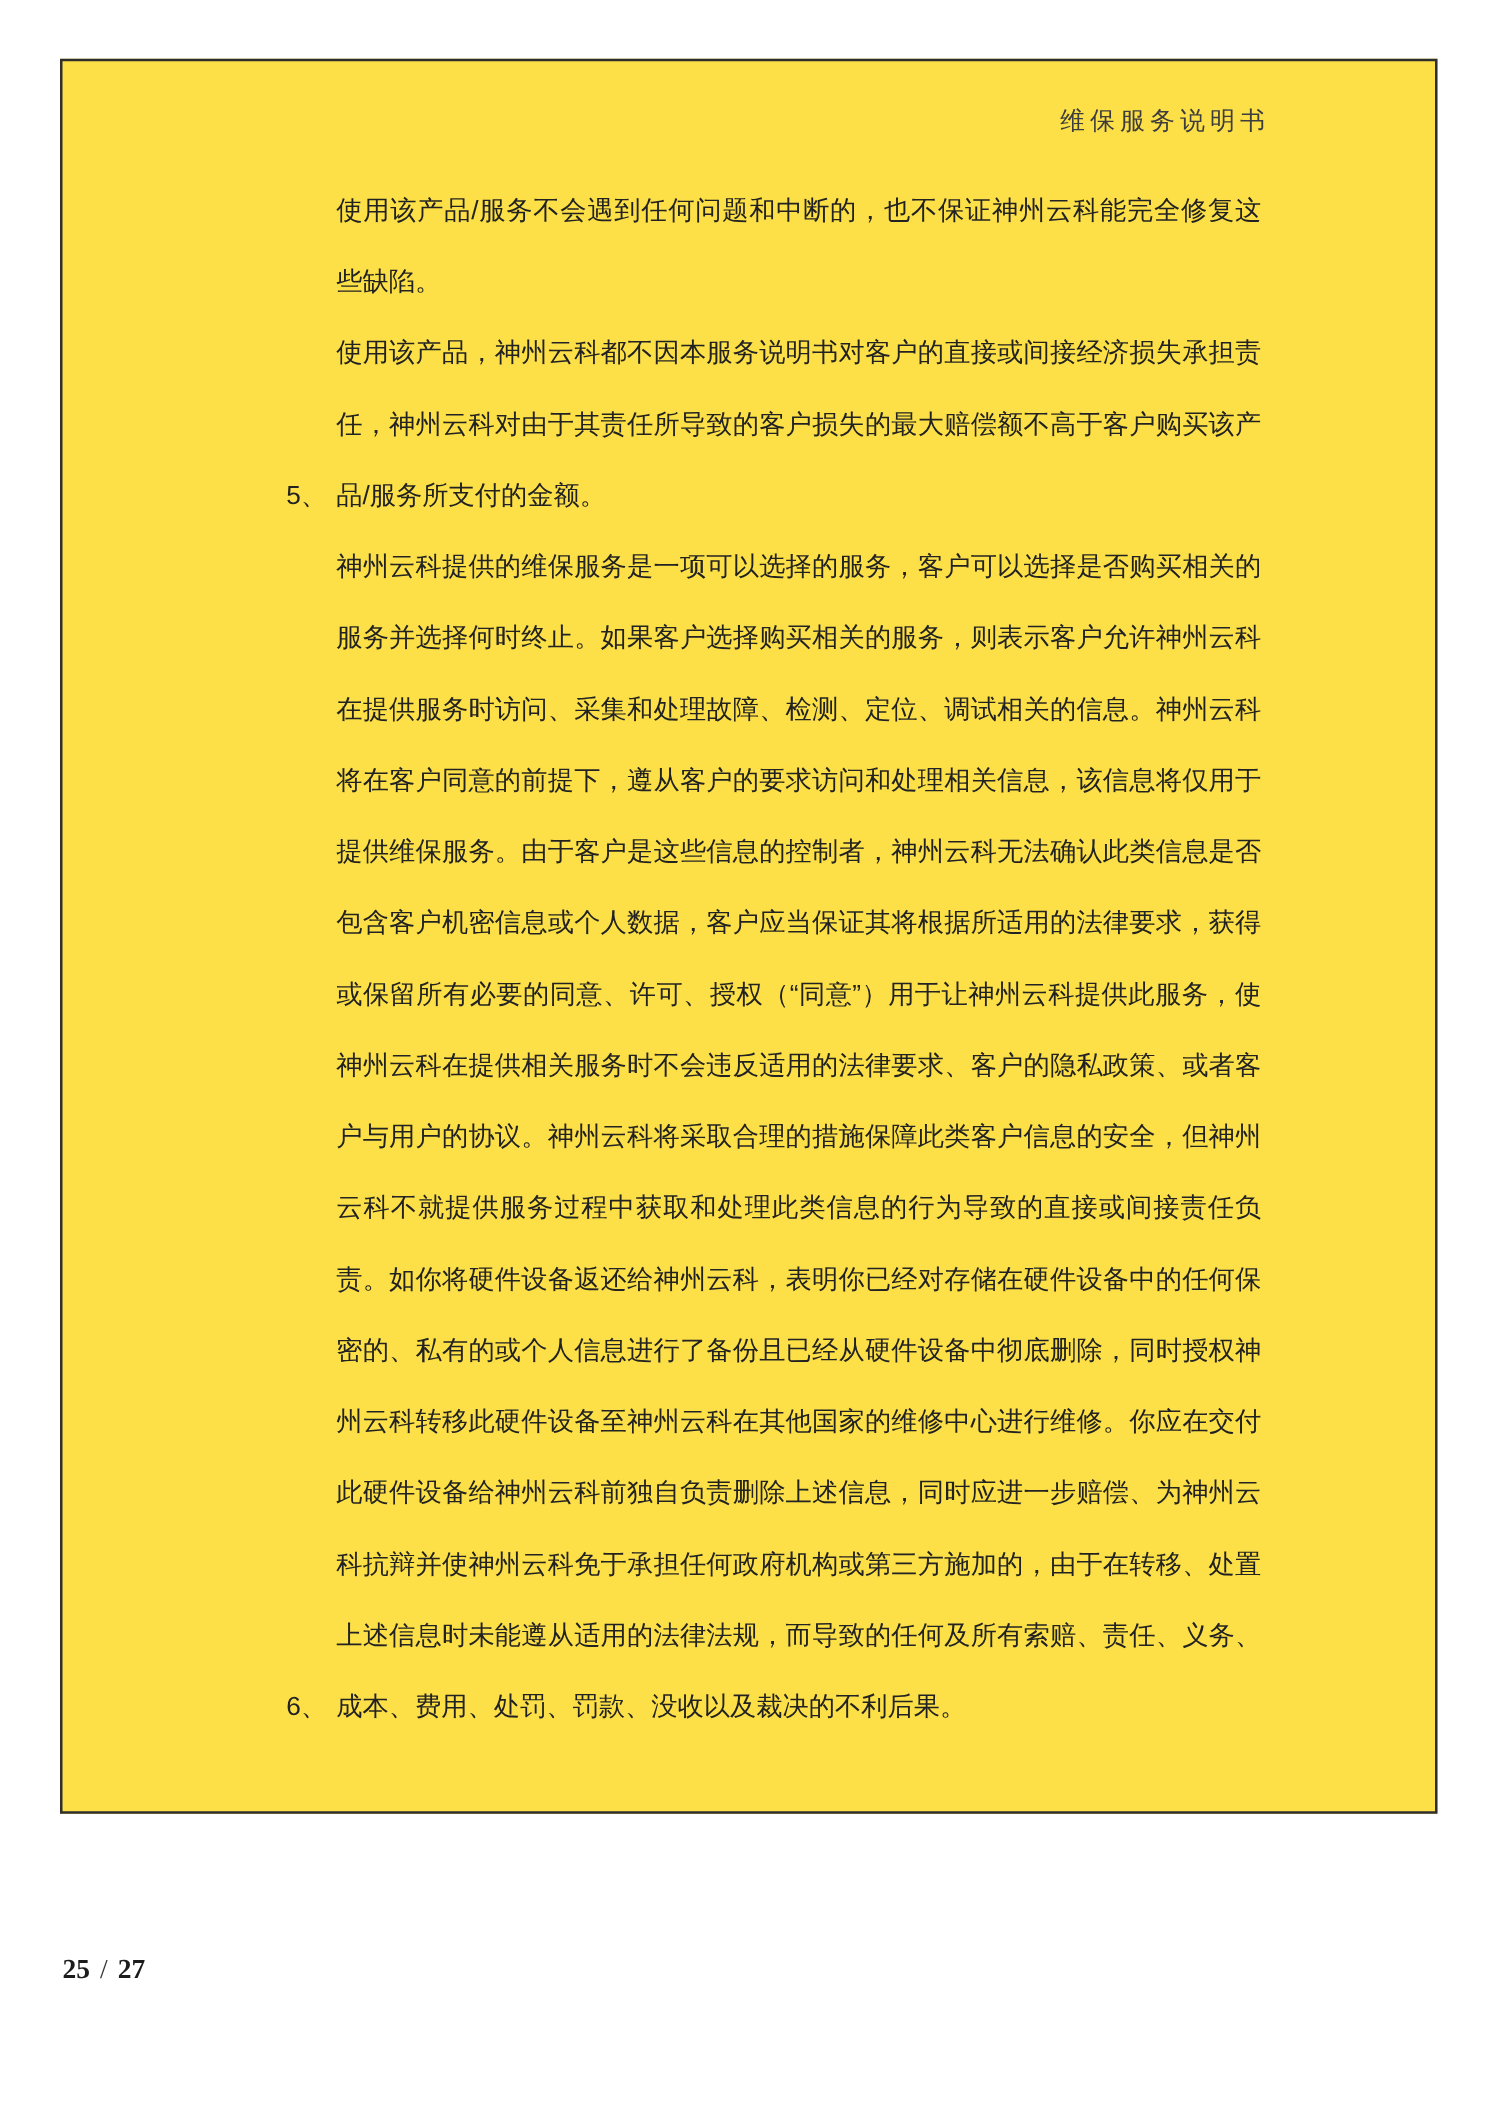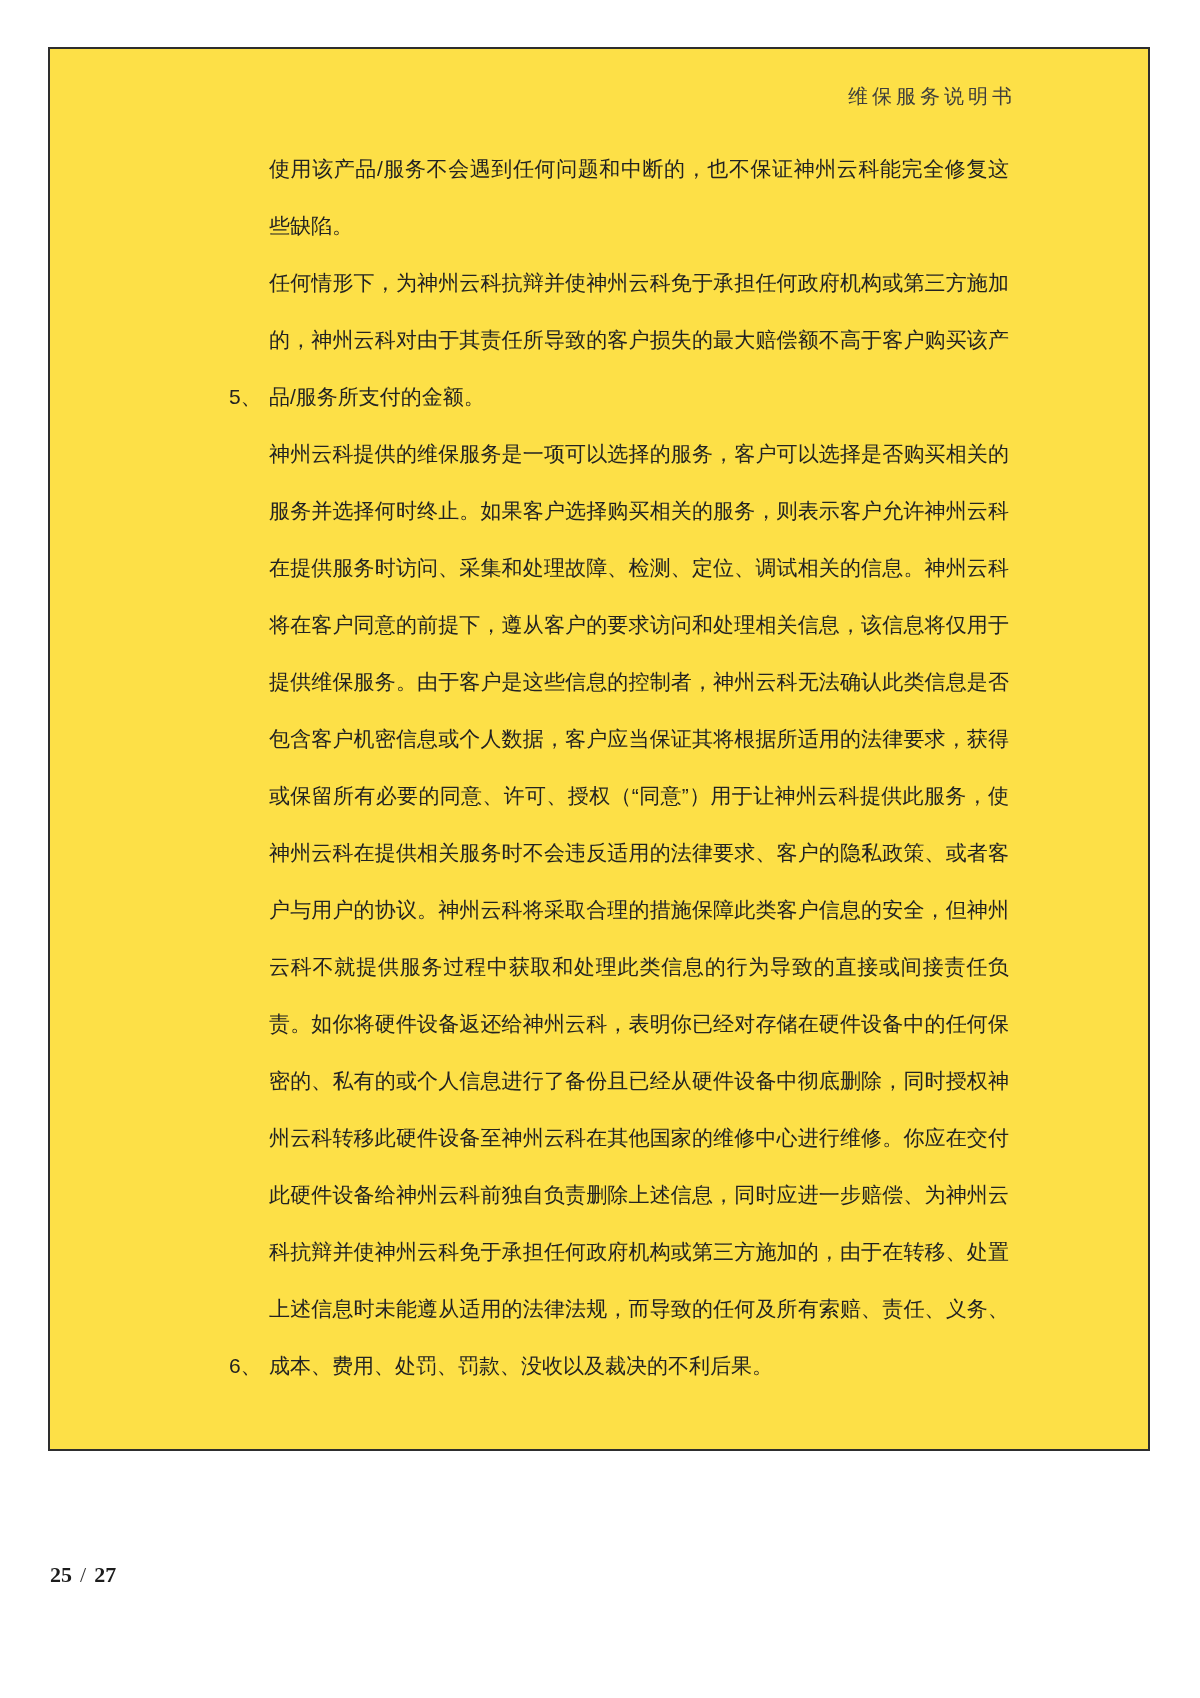--- a/index.html
+++ b/index.html
@@ -86,21 +86,21 @@
 
     <div class="content">
 
       <div class="list-item">
         <div class="num"></div>
         <div class="itext">使用该产品/服务不会遇到任何问题和中断的，也不保证神州云科能完全修复这些缺陷。</div>
       </div>
 
       <div class="list-item">
         <div class="num">5、</div>
-        <div class="itext">任何情形下，为神州云科抗辩并使神州云科免于承担任何政府机构或第三方施加的，神州云科对由于其责任所导致的客户损失的最大赔偿额不高于客户购买该产品/服务所支付的金额。</div>
+        <div class="itext">使用该产品，神州云科都不因本服务说明书对客户的直接或间接经济损失承担责任，神州云科对由于其责任所导致的客户损失的最大赔偿额不高于客户购买该产品/服务所支付的金额。</div>
       </div>
 
       <div class="list-item">
         <div class="num">6、</div>
         <div class="itext">神州云科提供的维保服务是一项可以选择的服务，客户可以选择是否购买相关的服务并选择何时终止。如果客户选择购买相关的服务，则表示客户允许神州云科在提供服务时访问、采集和处理故障、检测、定位、调试相关的信息。神州云科将在客户同意的前提下，遵从客户的要求访问和处理相关信息，该信息将仅用于提供维保服务。由于客户是这些信息的控制者，神州云科无法确认此类信息是否包含客户机密信息或个人数据，客户应当保证其将根据所适用的法律要求，获得或保留所有必要的同意、许可、授权（“同意”）用于让神州云科提供此服务，使神州云科在提供相关服务时不会违反适用的法律要求、客户的隐私政策、或者客户与用户的协议。神州云科将采取合理的措施保障此类客户信息的安全，但神州云科不就提供服务过程中获取和处理此类信息的行为导致的直接或间接责任负责。如你将硬件设备返还给神州云科，表明你已经对存储在硬件设备中的任何保密的、私有的或个人信息进行了备份且已经从硬件设备中彻底删除，同时授权神州云科转移此硬件设备至神州云科在其他国家的维修中心进行维修。你应在交付此硬件设备给神州云科前独自负责删除上述信息，同时应进一步赔偿、为神州云科抗辩并使神州云科免于承担任何政府机构或第三方施加的，由于在转移、处置上述信息时未能遵从适用的法律法规，而导致的任何及所有索赔、责任、义务、成本、费用、处罚、罚款、没收以及裁决的不利后果。</div>
       </div>
 
     </div>
 
     <div class="footer">

